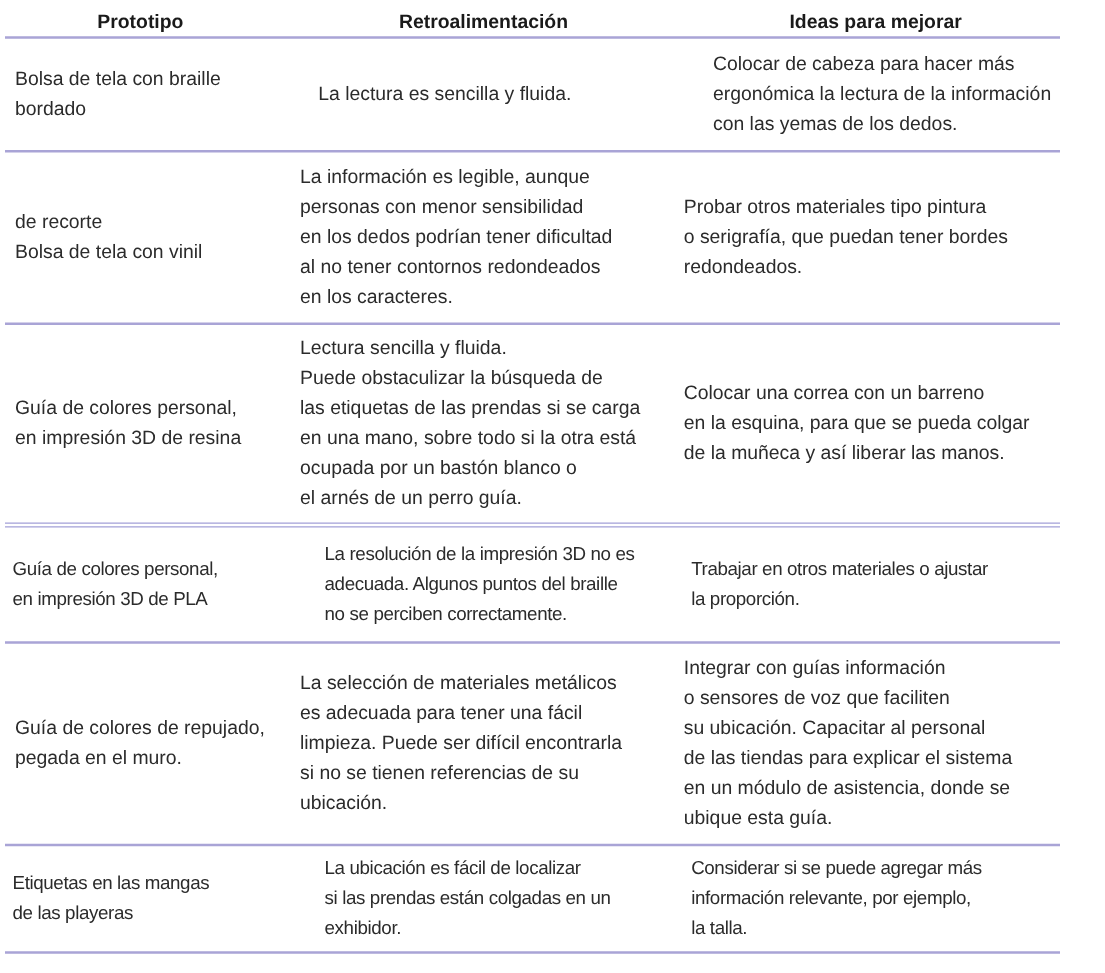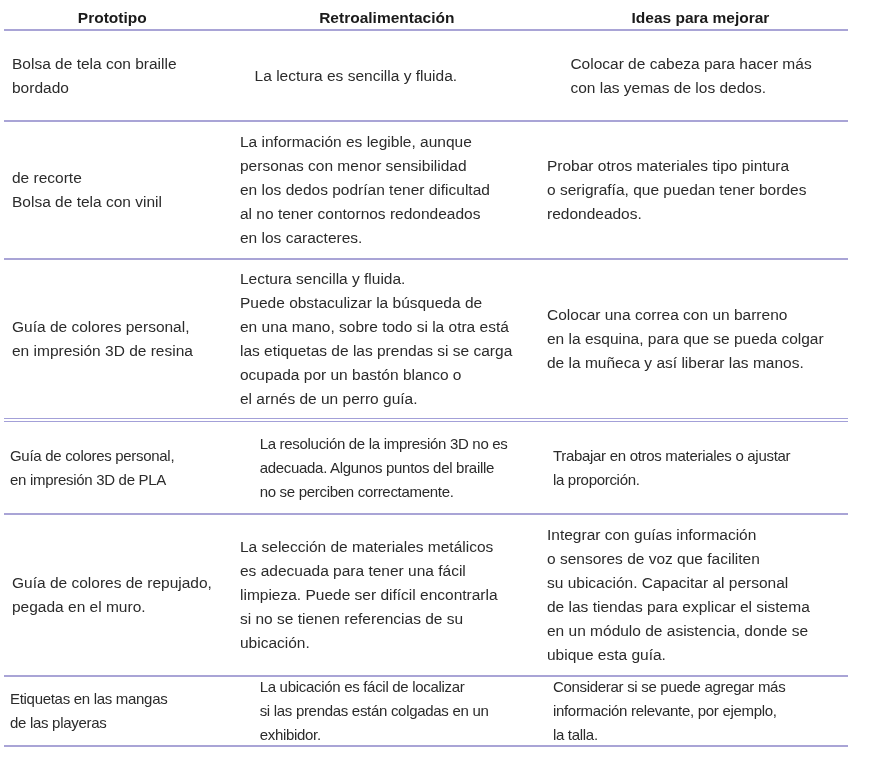--- a/index.html
+++ b/index.html
@@ -54,21 +54,21 @@
   .header .c1, .header .c2, .header .c3 { padding-left: 0; }
   .header .c1 { width: 232px; }
   .header .c2 { width: 296px; text-align: center; }
   .header .c3 { width: 316px; }
   .line { display: block; white-space: nowrap; }
   .r1 { height: 91px; gap: 32px; }
   .r2 { height: 138px; }
   .r3 { height: 162px; }
   .r4 { height: 93px; }
   .r5 { height: 162px; }
-  .r6 { height: 70px; }
+  .r6 { height: 86px; }
   .r4 .cell, .r6 .cell { font-size: 15px; letter-spacing: -0.3px; }
   .r4 .c1, .r6 .c1 { padding-left: 6px; }
   .r4 .c2, .r6 .c2 { padding-left: 4px; margin-left: 27px; }
   .r4 .c3, .r6 .c3 { padding-left: 4px; }
 </style>
 </head>
 <body>
 
 <div class="table">
 
@@ -81,20 +81,21 @@
   <div class="row r1">
     <div class="cell c1">
       <span class="line">Bolsa de tela con braille</span>
       <span class="line">bordado</span>
     </div>
     <div class="cell c2">
       <span class="line">La lectura es sencilla y fluida.</span>
     </div>
     <div class="cell c3">
       <span class="line">Colocar de cabeza para hacer más</span>
+      <span class="line">ergonómica la lectura de la información</span>
       <span class="line">con las yemas de los dedos.</span>
     </div>
   </div>
 
   <div class="row r2">
     <div class="cell c1">
       <span class="line">de recorte</span>
       <span class="line">Bolsa de tela con vinil</span>
     </div>
     <div class="cell c2">
@@ -112,22 +113,22 @@
   </div>
 
   <div class="row r3 double">
     <div class="cell c1">
       <span class="line">Guía de colores personal,</span>
       <span class="line">en impresión 3D de resina</span>
     </div>
     <div class="cell c2">
       <span class="line">Lectura sencilla y fluida.</span>
       <span class="line">Puede obstaculizar la búsqueda de</span>
+      <span class="line">las etiquetas de las prendas si se carga</span>
       <span class="line">en una mano, sobre todo si la otra está</span>
-      <span class="line">las etiquetas de las prendas si se carga</span>
       <span class="line">ocupada por un bastón blanco o</span>
       <span class="line">el arnés de un perro guía.</span>
     </div>
     <div class="cell c3">
       <span class="line">Colocar una correa con un barreno</span>
       <span class="line">en la esquina, para que se pueda colgar</span>
       <span class="line">de la muñeca y así liberar las manos.</span>
     </div>
   </div>
 

